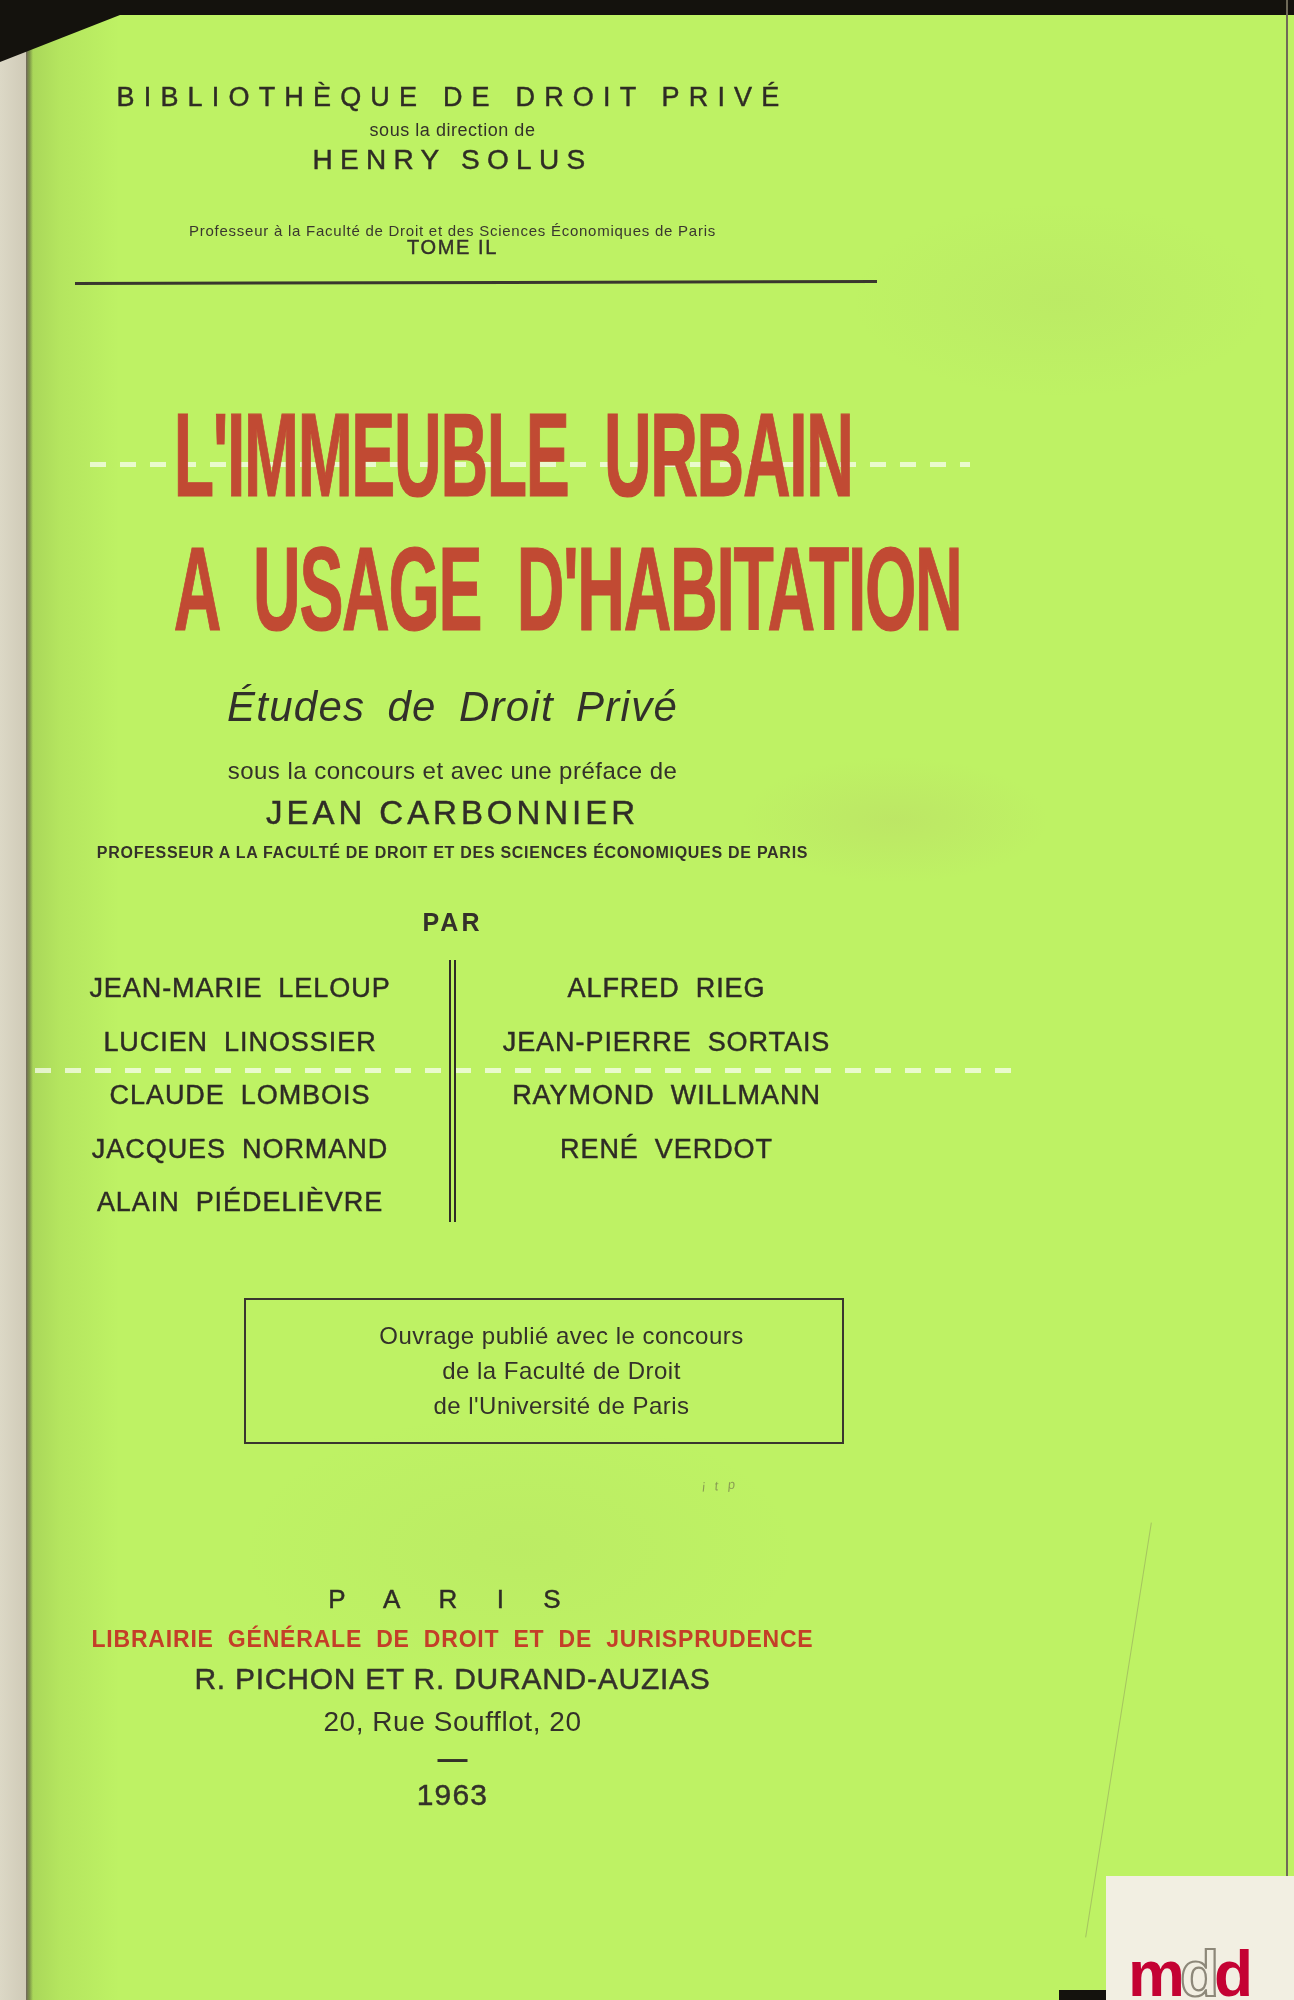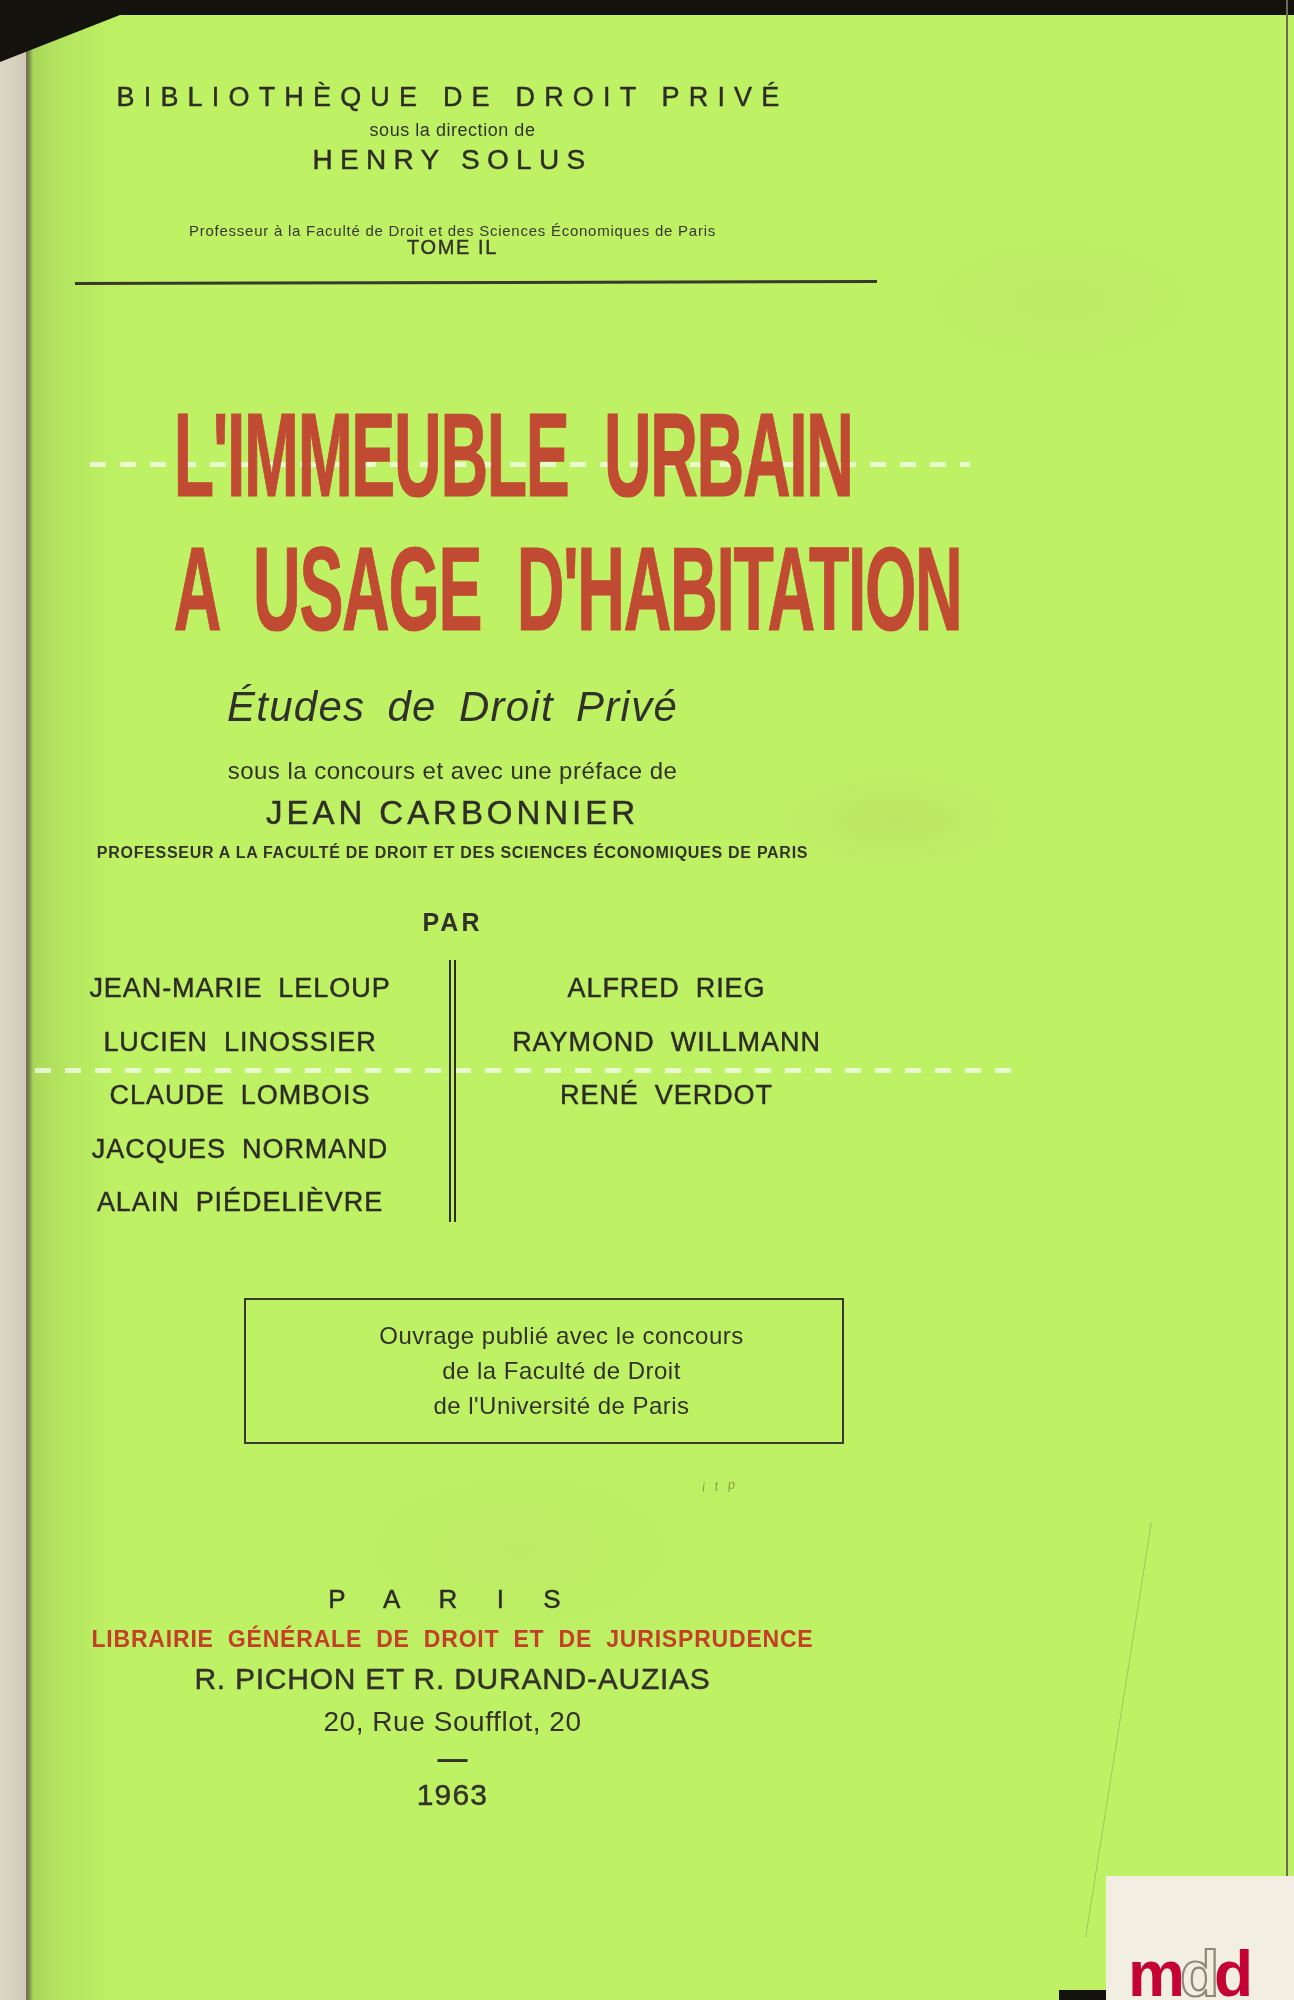--- a/index.html
+++ b/index.html
@@ -118,20 +118,21 @@
       <div class="author t">LUCIEN LINOSSIER</div>
       <div class="author t">CLAUDE LOMBOIS</div>
       <div class="author t">JACQUES NORMAND</div>
       <div class="author t">ALAIN PIÉDELIÈVRE</div>
     </div>
 
     <div class="divider"></div>
 
     <div class="authors-right">
       <div class="author t">ALFRED RIEG</div>
+      <div class="author t">JEAN-PIERRE SORTAIS</div>
       <div class="author t">RAYMOND WILLMANN</div>
       <div class="author t">RENÉ VERDOT</div>
     </div>
 
     <div class="notice-box">
       <div class="notice-line">Ouvrage publié avec le concours</div>
       <div class="notice-line">de la Faculté de Droit</div>
       <div class="notice-line">de l'Université de Paris</div>
     </div>
 

